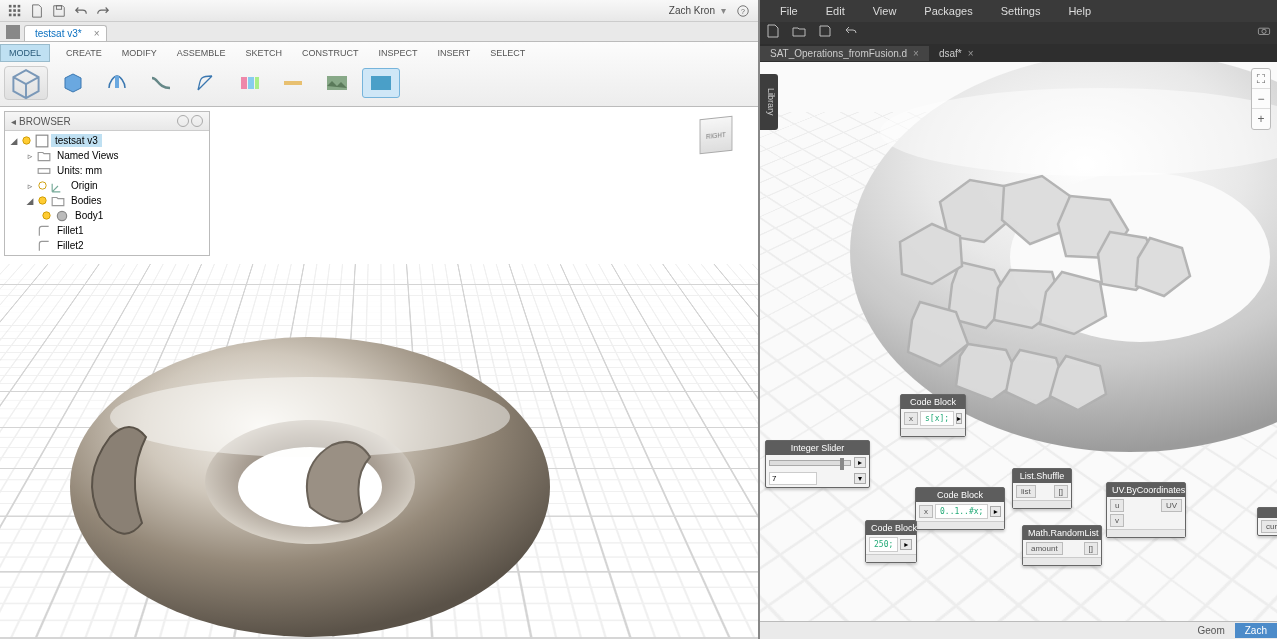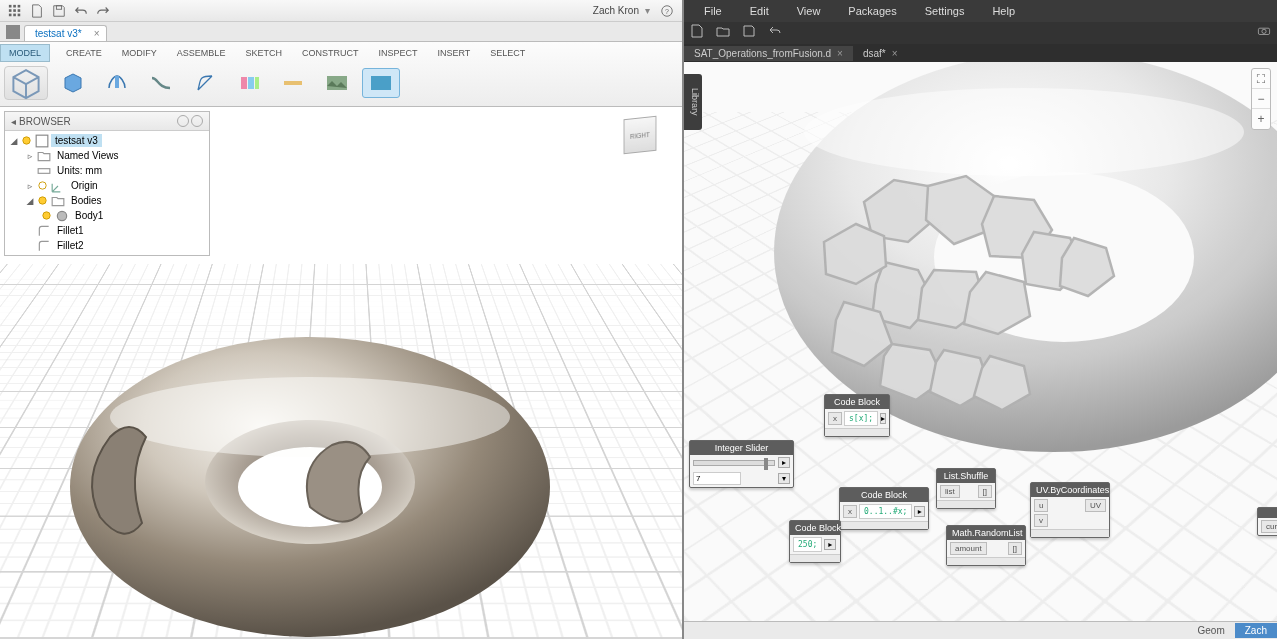--- a/index.html
+++ b/index.html
@@ -1,19 +1,19 @@
 <!DOCTYPE html>
 <html><head>
 <meta charset="utf-8">
 <style>
 * { box-sizing: border-box; margin: 0; padding: 0; font-family: Arial, sans-serif; }
 body { width: 1277px; height: 639px; display: flex; overflow: hidden; background: #f0f0f0; }
 
 
-.left-app { width: 684px; height: 639px; border-right: 2px solid #888; display: flex; flex-direction: column; background: #fff; }
+.left-app { width: 760px; height: 639px; border-right: 2px solid #888; display: flex; flex-direction: column; background: #fff; }
 
 .f-titlebar { height: 22px; background: linear-gradient(#f8f8f8,#e8e8e8); display: flex; align-items: center; padding: 0 4px; border-bottom: 1px solid #ccc; font-size: 10px; }
 .f-titlebar .spacer { flex: 1; }
 .f-tb-icon { width: 18px; height: 18px; display: flex; align-items: center; justify-content: center; margin: 0 2px; color: #555; cursor: pointer; }
 .f-tb-icon svg { width: 14px; height: 14px; }
 .f-user { color: #444; margin-right: 6px; }
 
 .f-tabbar { height: 20px; background: #e9e9e9; display: flex; align-items: flex-end; padding-left: 6px; border-bottom: 1px solid #bbb; }
 .f-tab { background: #fff; border: 1px solid #bbb; border-bottom: none; padding: 2px 24px 2px 10px; font-size: 10px; color: #0b70c0; position: relative; border-radius: 3px 3px 0 0; }
 .f-tab .close { position: absolute; right: 6px; top: 2px; color: #888; font-size: 10px; }

